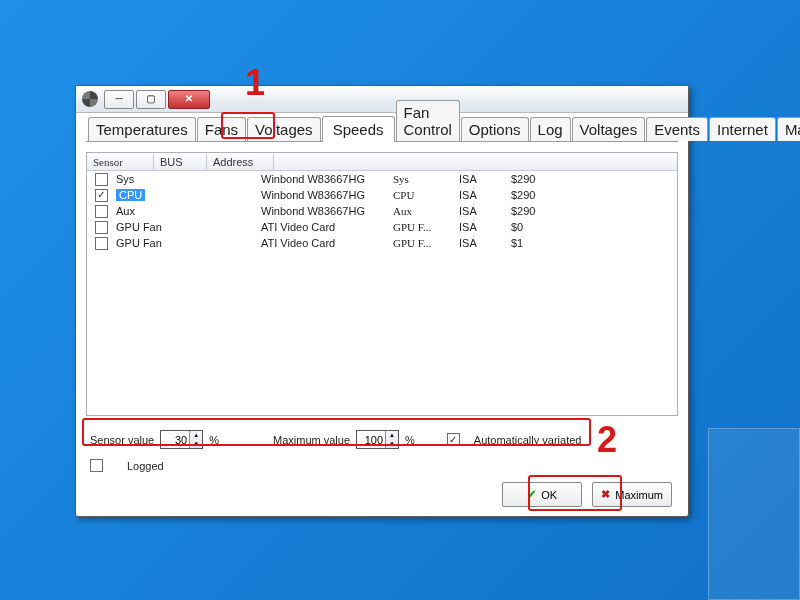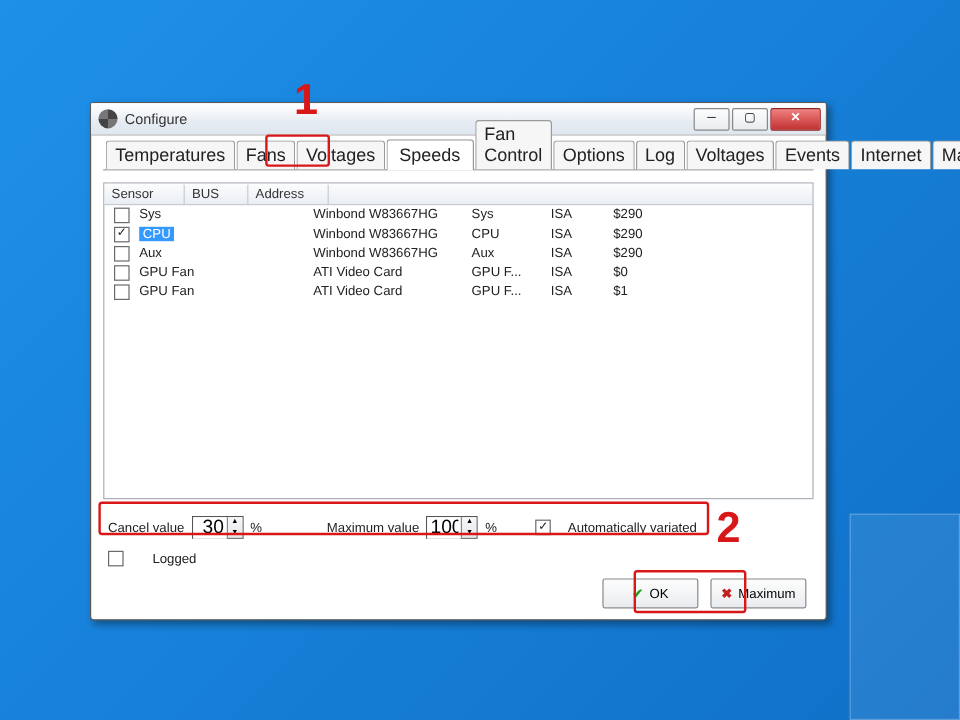--- a/index.html
+++ b/index.html
@@ -125,21 +125,21 @@
     align-items: center;
   }
   .lv-header > div {
     border-right: 1px solid #c6cbd2;
     padding: 2px 6px;
     font-size: 11px;
     color: #333;
   }
   .col-label  { width: 156px; display:flex; align-items:center; }
   .col-chip   { width: 120px; }
-  .col-sensor { width: 54px; }
+  .col-sensor { width: 54px; font-family: Liberation Serif, serif; }
   .col-bus    { width: 40px; }
   .col-addr   { width: 54px; }
   .col-rest   { flex: 1; border-right: none !important; }
 
   .lv-row { display: flex; height: 16px; align-items: center; }
   .lv-row > div { padding: 0 6px; font-size: 11px; color: #222; }
   .lv-row.selected .labeltxt {
     background: #3399ff; color: #fff; padding: 0 3px;
   }
   .chk {
@@ -162,21 +162,21 @@
     padding: 6px 4px;
   }
   .ctrl-label { color:#222; }
   .spin {
     display:inline-flex; align-items:center;
     border: 1px solid #555;
     height: 17px; background:#fff;
   }
   .spin input {
     width: 24px; border:none; outline:none;
-    font-size:16px; text-align:right; padding:0 2px;
+    font-size:11px; text-align:right; padding:0 2px;
     font-family: inherit;
   }
   .spin .spinbtns{
     width:12px; height:100%;
     border-left:1px solid #888;
     background: linear-gradient(#f7f7f7,#e5e8ec);
     display:flex; flex-direction:column;
     font-size:6px; line-height:1;
   }
   .spin .spinbtns span{flex:1; display:flex; align-items:center; justify-content:center; cursor:pointer;}
@@ -244,21 +244,20 @@
 </style>
 </head>
 <body>
 
 <div class="desktop">
   <div class="win10-square"></div>
 
   <div class="window">
     <div class="titlebar">
       <div class="appicon"></div>
-      <div class="title">Configure</div>
       <div class="winbtns">
         <div class="winbtn">─</div>
         <div class="winbtn">▢</div>
         <div class="winbtn close">✕</div>
       </div>
     </div>
 
     <div class="body">
       <div class="tabs" id="tabbar">
           <div class="tab">Temperatures</div>
@@ -335,21 +334,21 @@
               <div class="col-chip">ATI Video Card</div>
               <div class="col-sensor">GPU F...</div>
               <div class="col-bus">ISA</div>
               <div class="col-addr">$1</div>
               <div class="col-rest"></div>
             </div>
           </div>
       </div>
 
       <div class="controls">
-        <span class="ctrl-label">Cancel value</span>
+        <span class="ctrl-label">Sensor value</span>
         <span class="spin">
           <input value="30" style="">
           <span class="spinbtns">
               <span>▲</span>
               <span>▼</span>
             </span>
         </span>
         <span class="ctrl-label">%</span>
 
         <span style="width:42px"></span>

